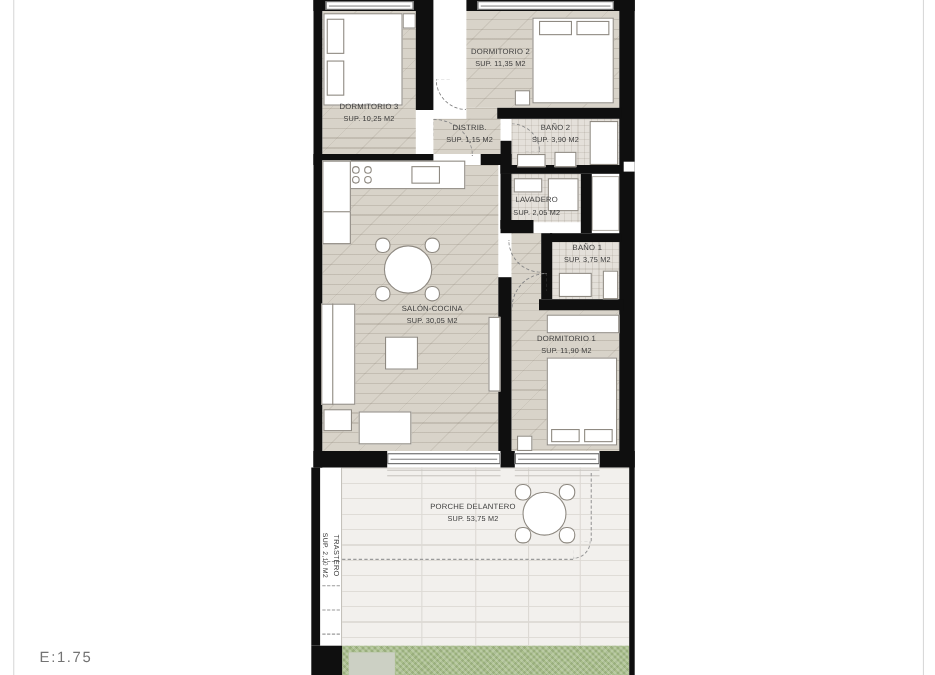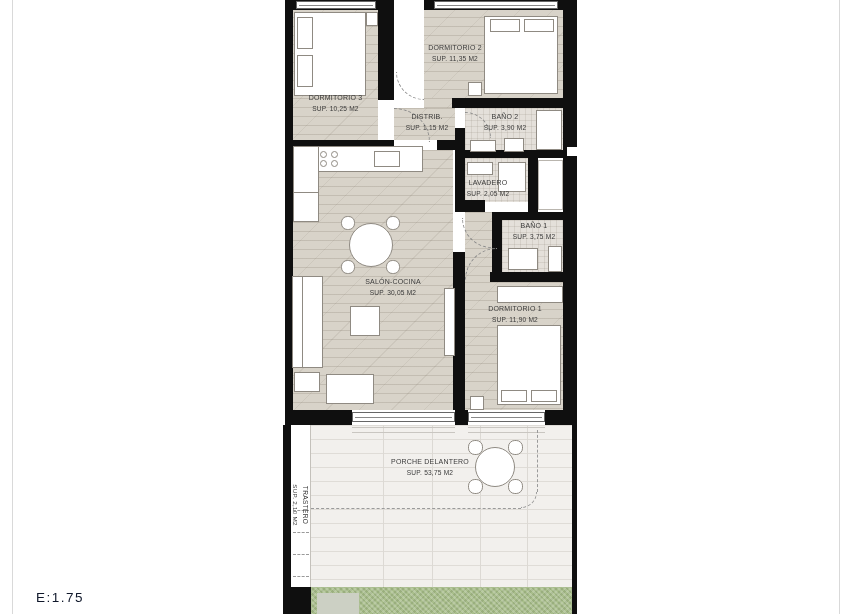--- a/index.html
+++ b/index.html
@@ -27,21 +27,21 @@
   .arc{position:absolute;box-sizing:border-box;}
   .dash-h{position:absolute;border-top:1px dashed #9a9a9a;height:0;}
   .dash-v{position:absolute;border-left:1px dashed #9a9a9a;width:0;}
   .tilejoint{position:absolute;width:1px;background:#dcd9d4;}
   .lbl{position:absolute;font-size:7px;line-height:1.55;color:#3a3a3a;text-align:center;
        letter-spacing:.2px;white-space:nowrap;}
   .lbl .area{font-size:6.6px;}
   .round{border-radius:50%;}
   .chair{position:absolute;box-sizing:border-box;background:#fff;border:1px solid #8f8a82;border-radius:45%;}
   .burner{position:absolute;box-sizing:border-box;border:1px solid #8f8a82;border-radius:50%;background:#fff;}
-  .scale-note{position:absolute;font-size:13.5px;letter-spacing:1.5px;color:#0f172a;}
+  .scale-note{position:absolute;font-size:13.5px;letter-spacing:1.5px;color:#737373;}
   .vtext{position:absolute;font-size:6.6px;line-height:1.5;color:#3a3a3a;text-align:center;
         letter-spacing:.3px;white-space:nowrap;transform:rotate(90deg);}
 </style>
 </head>
 <body>
 
 <div class="pageline" style="left:12px;"></div>
 <div class="pageline" style="left:839px;"></div>
 
 <div class="floor-wood" style="left:293px;top:8px;width:85px;height:132px;"></div>

